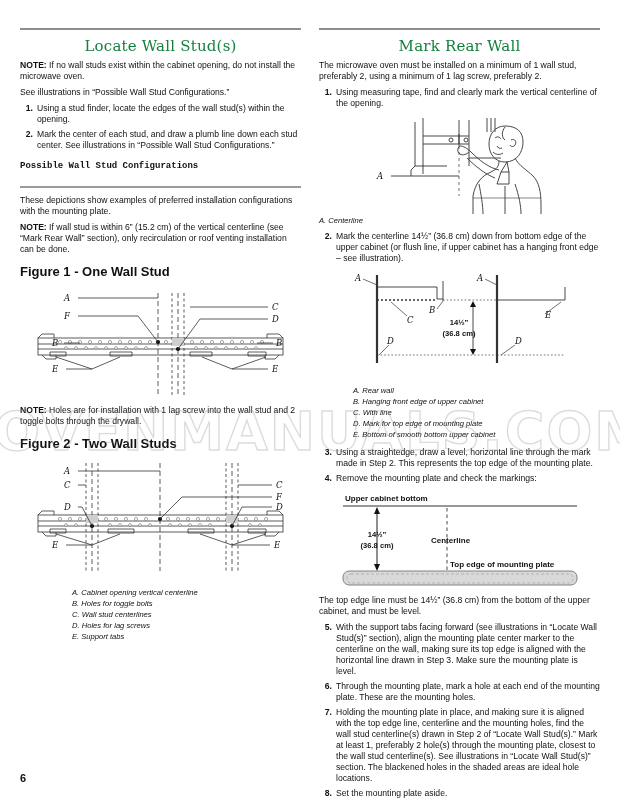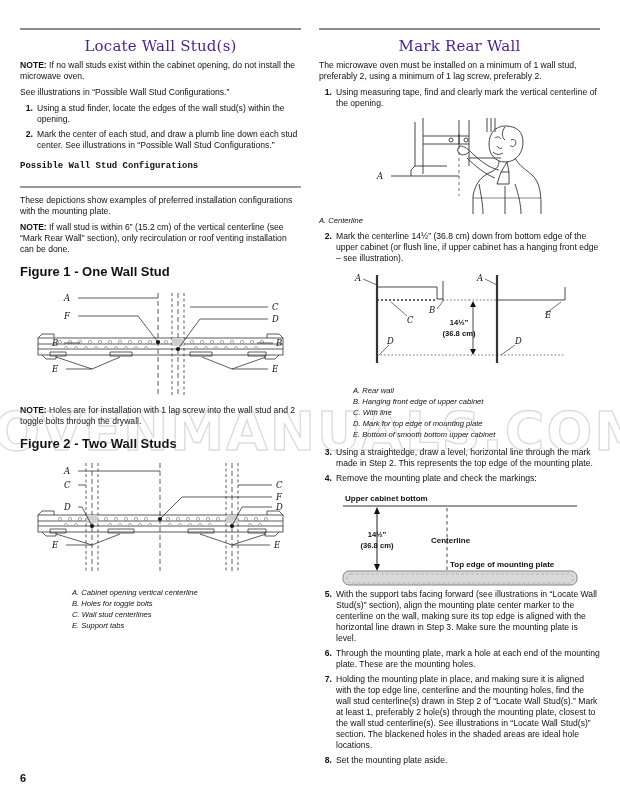--- a/index.html
+++ b/index.html
@@ -60,21 +60,21 @@
   .rule-top {
     height: 2px;
     background: #8d8d8d;
     margin: 0 0 7px 0;
   }
   h1.section-title {
     font-family: "DejaVu Serif", serif;
     font-weight: 400;
     font-size: 15px;
     text-align: center;
-    color: #4c1d95;
+    color: #15803d;
     margin: 0 0 5px 0;
     letter-spacing: .2px;
   }
   p.body {
     font-size: 8.6px;
     line-height: 1.28;
     margin: 0 0 5px 0;
     text-align: left;
   }
   p.body b { font-weight: 700; margin-top: 16px; }
@@ -370,20 +370,21 @@
             <text x="254" y="93">E</text>
           </g>
         </svg>
       </div>
 
 
       <div class="legend">
         <div>A. Cabinet opening vertical centerline</div>
         <div>B. Holes for toggle bolts</div>
         <div>C. Wall stud centerlines</div>
+        <div>D. Holes for lag screws</div>
         <div>E. Support tabs</div>
       </div>
 
     </div>
 
     <div class="col">
 
       <div class="rule-top"></div>
       <h1 class="section-title">Mark Rear Wall</h1>
 
@@ -533,20 +534,21 @@
             <rect x="24" y="82" width="234" height="14" rx="6" ry="6" fill="#d9d9d9" stroke="#777" stroke-width="0.9"></rect>
             <rect x="28" y="85" width="226" height="9" rx="4" ry="4" fill="none" stroke="#9a9a9a" stroke-width="0.6" stroke-dasharray="3,2"></rect>
           </g>
           <g font-family="Liberation Sans, sans-serif" font-size="7.6" font-weight="bold" fill="#111" text-anchor="middle">
             <text x="58" y="48">14½”</text>
             <text x="58" y="59">(36.8 cm)</text>
           </g>
         </svg>
       </div>
 
+      <p class="body" style="margin-top:6px;">The top edge line must be 14½” (36.8 cm) from the bottom of the upper cabinet, and must be level.</p>
 
       <ol class="steps">
         <li><span class="num">5.</span><span>With the support tabs facing forward (see illustrations in “Locate Wall Stud(s)” section), align the mounting plate center marker to the centerline on the wall, making sure its top edge is aligned with the horizontal line drawn in Step 3. Make sure the mounting plate is level.</span></li>
         <li><span class="num">6.</span><span>Through the mounting plate, mark a hole at each end of the mounting plate. These are the mounting holes.</span></li>
         <li><span class="num">7.</span><span>Holding the mounting plate in place, and making sure it is aligned with the top edge line, centerline and the mounting holes, find the wall stud centerline(s) drawn in Step 2 of “Locate Wall Stud(s).” Mark at least 1, preferably 2 hole(s) through the mounting plate, closest to the wall stud centerline(s). See illustrations in “Locate Wall Stud(s)” section. The blackened holes in the shaded areas are ideal hole locations.</span></li>
         <li><span class="num">8.</span><span>Set the mounting plate aside.</span></li>
       </ol>
 
     </div>
   </div>

